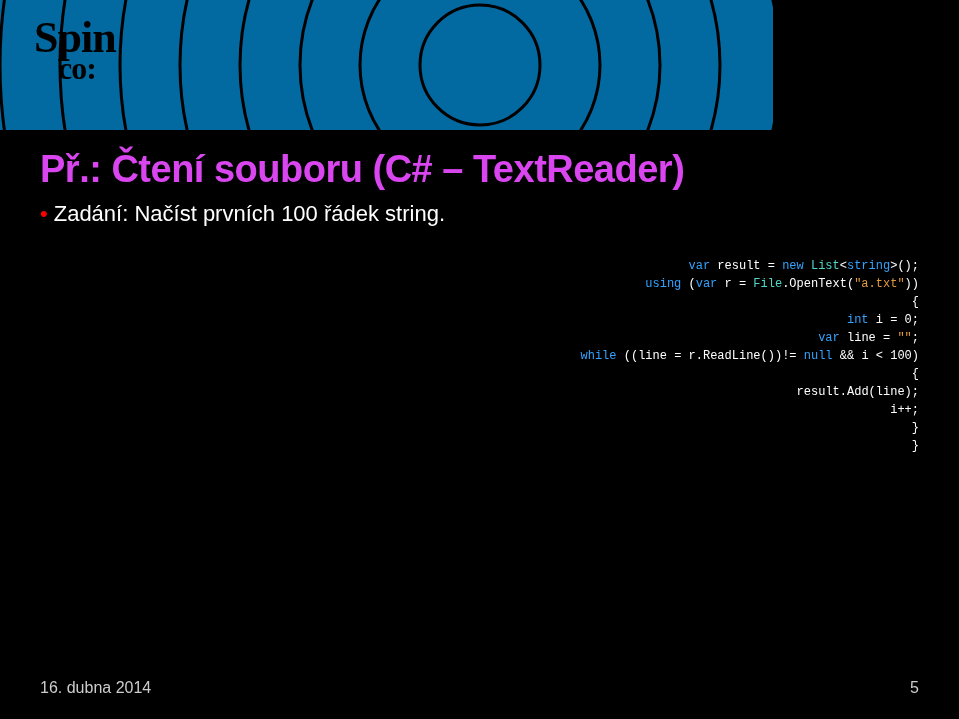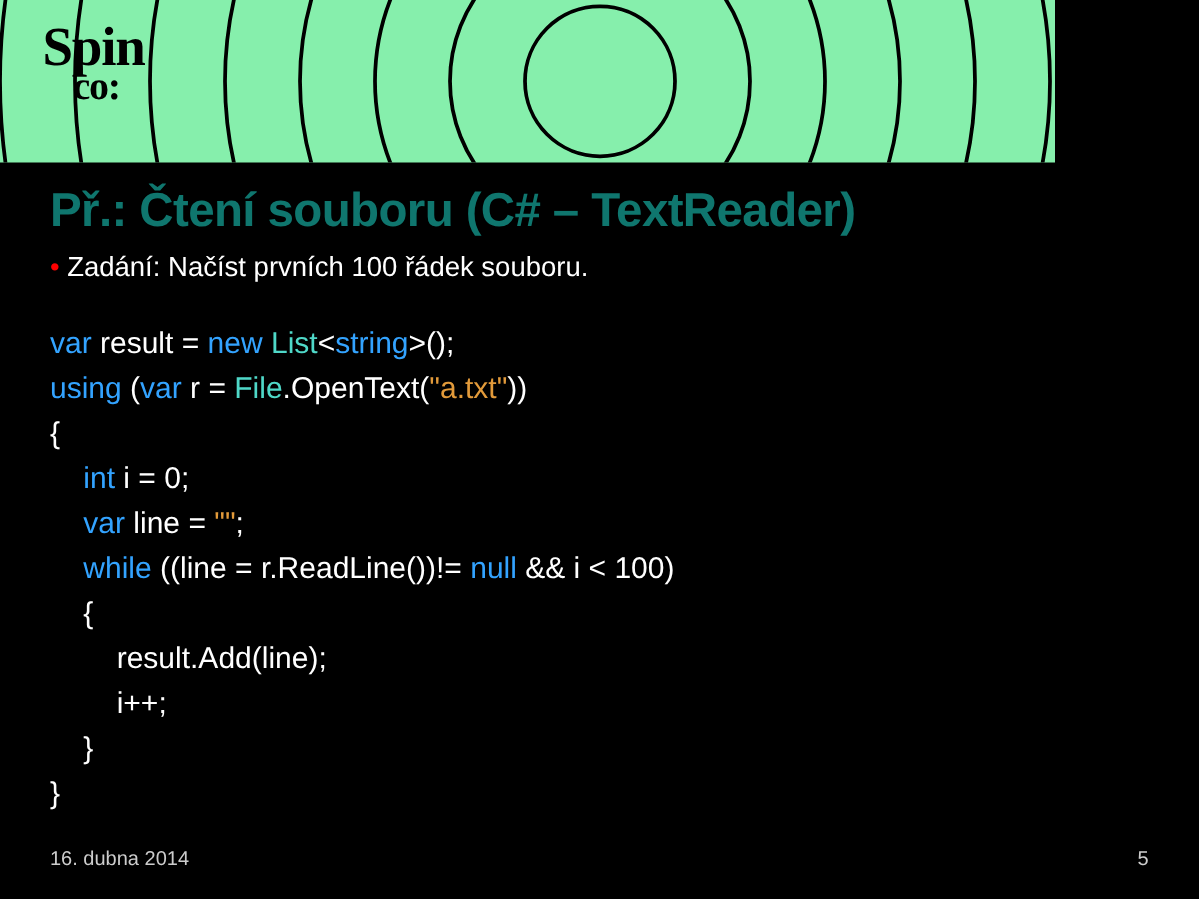--- a/index.html
+++ b/index.html
@@ -5,23 +5,23 @@
   * { margin: 0; padding: 0; box-sizing: border-box; }
   html, body { width: 959px; height: 719px; overflow: hidden; }
   body {
     background: #000;
     font-family: Arial, Helvetica, sans-serif;
     color: #fff;
     position: relative;
   }
   .banner {
     position: relative;
-    width: 844px;
+    width: 773px;
     height: 130px;
-    background: #86efac;
+    background: #0369a1;
     overflow: hidden;
   }
   .rings {
     position: absolute;
     top: 0;
     left: 0;
     width: 959px;
     height: 130px;
   }
   .logo {
@@ -38,41 +38,42 @@
   .logo .co {
     display: block;
     font-size: 32px;
     margin-top: -4px;
     margin-left: 24px;
   }
   .content {
     padding: 18px 40px 0 40px;
   }
   h1 {
-    color: #0f766e;
+    color: #d946ef;
     font-size: 38px;
     font-weight: 600;
     margin-bottom: 10px;
     letter-spacing: -0.5px;
   }
   .subtitle {
     color: #fff;
     font-size: 22px;
     margin-bottom: 30px;
   }
   .subtitle .bullet {
     color: #ff0000;
     margin-right: 6px;
   }
   pre {
-    font-family: Liberation Sans, sans-serif;
-    font-size: 24px;
+    font-family: Liberation Mono, monospace;
+    font-size: 12px;
     line-height: 1.5;
     color: #fff;
     white-space: pre;
+    text-align: right;
   }
   .kw { color: #33a3ff; }
   .type { color: #4fd8c8; }
   .str { color: #e29a3a; }
   .footer {
     position: absolute;
     bottom: 22px;
     left: 40px;
     right: 40px;
     display: flex;
@@ -102,21 +103,21 @@
   </svg>
   <div class="logo">
     <span>Spin</span>
     <span class="co">co:</span>
   </div>
 </div>
 
 <div class="content">
   <h1>Př.: Čtení souboru (C# – TextReader)</h1>
   <div class="subtitle">
-    <span class="bullet">•</span><span>Zadání: Načíst prvních 100 řádek souboru.</span>
+    <span class="bullet">•</span><span>Zadání: Načíst prvních 100 řádek string.</span>
   </div>
 
   <pre><span class="kw">var</span><span> result = </span><span class="kw">new</span><span> </span><span class="type">List</span><span>&lt;</span><span class="kw">string</span><span>&gt;();</span>
 <span class="kw">using</span><span> (</span><span class="kw">var</span><span> r = </span><span class="type">File</span><span>.OpenText(</span><span class="str">"a.txt"</span><span>))</span>
 <span>{</span>
 <span>    </span><span class="kw">int</span><span> i = 0;</span>
 <span>    </span><span class="kw">var</span><span> line = </span><span class="str">""</span><span>;</span>
 <span>    </span><span class="kw">while</span><span> ((line = r.ReadLine())!= </span><span class="kw">null</span><span> &amp;&amp; i &lt; 100)</span>
 <span>    {</span>
 <span>        result.Add(line);</span>

